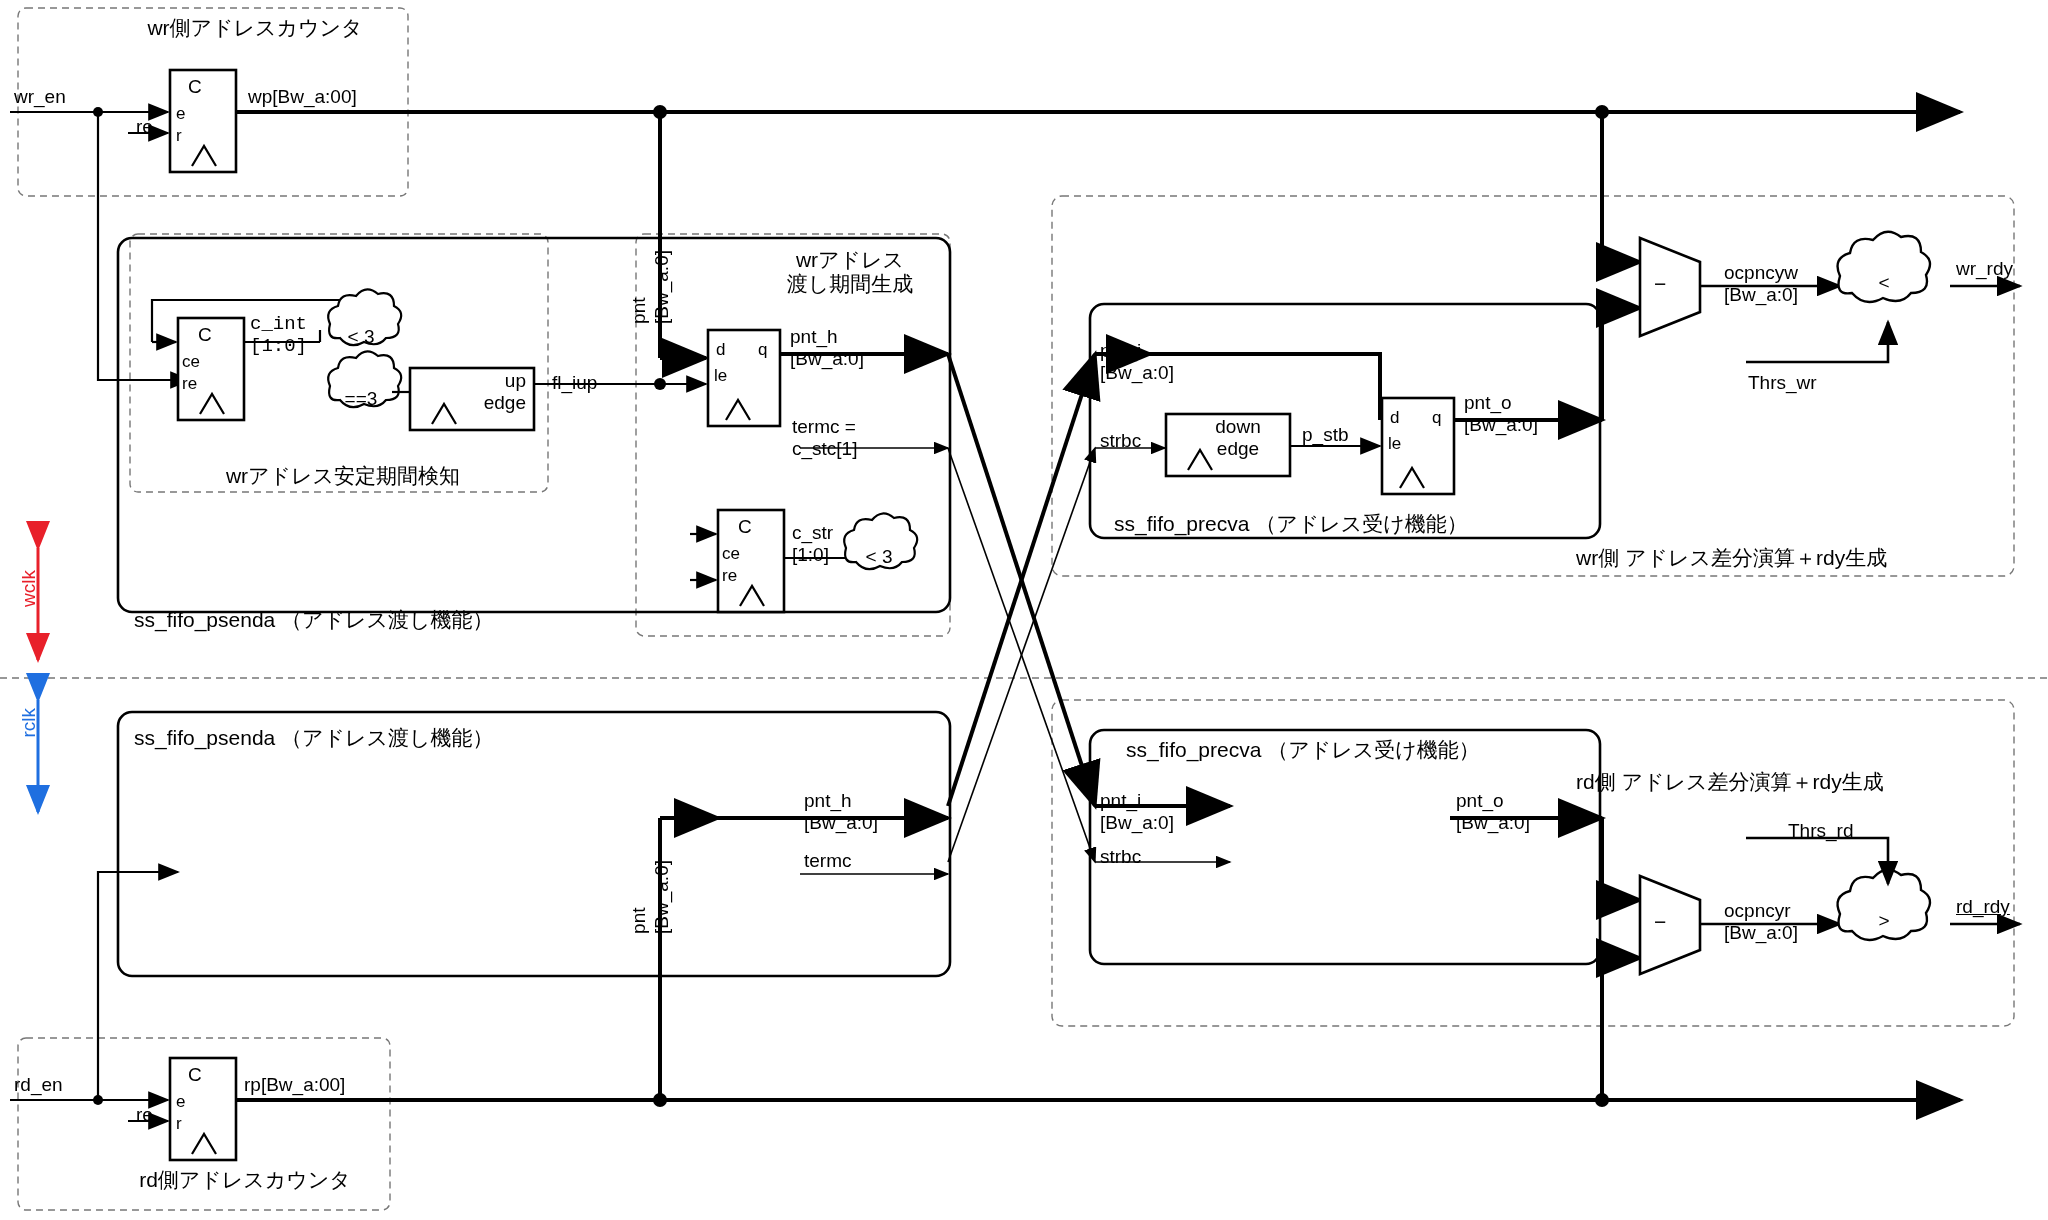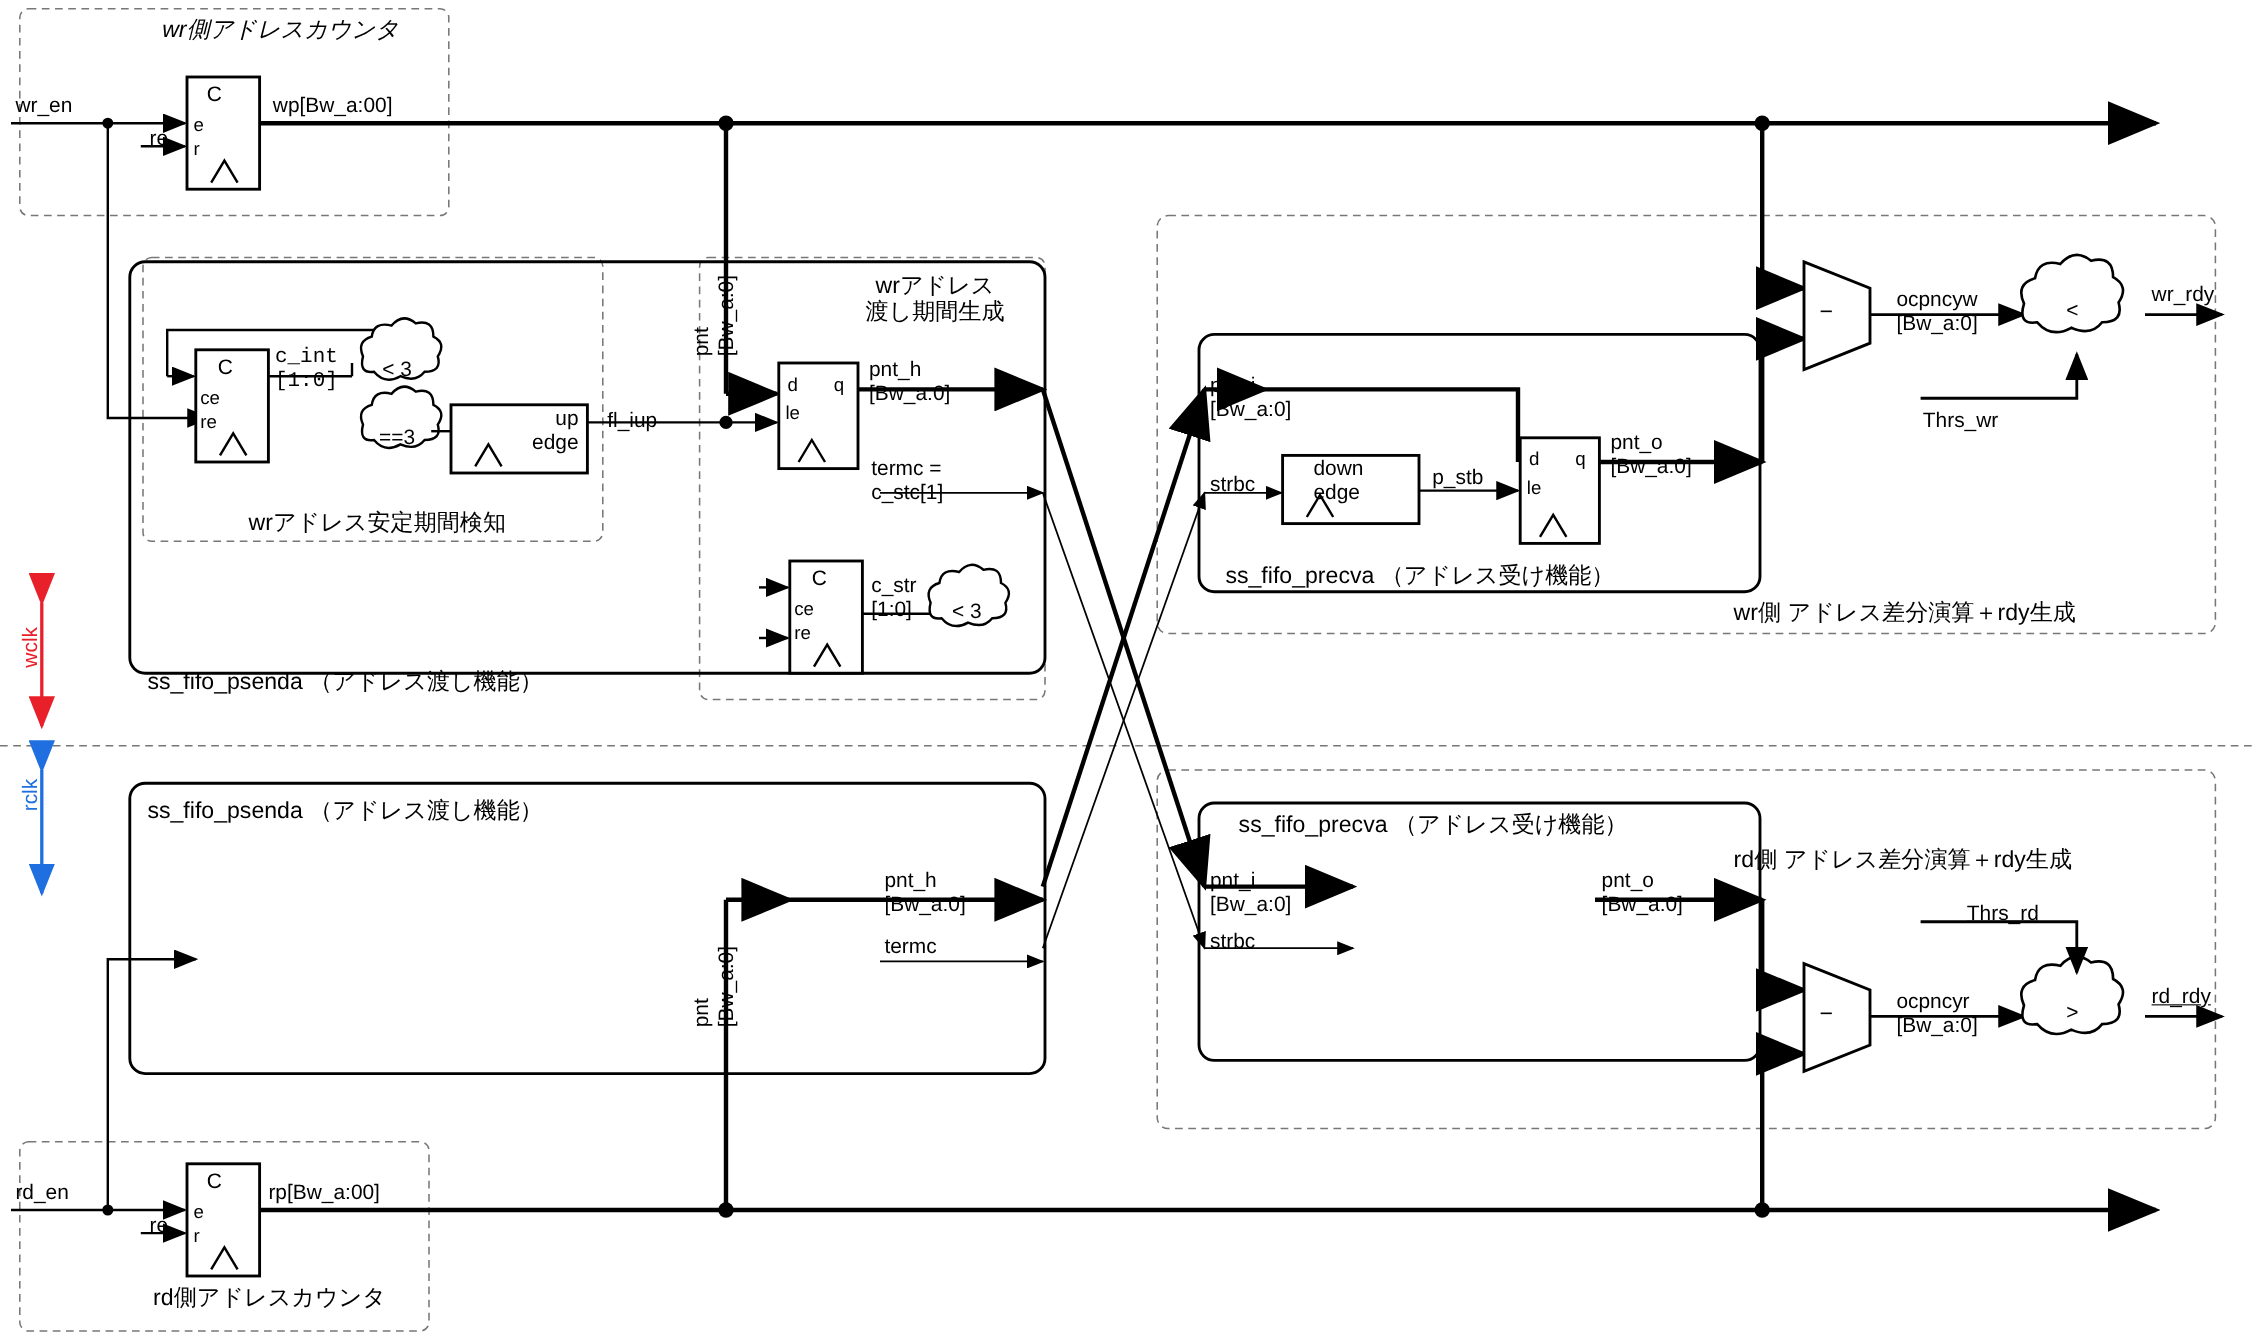--- a/index.html
+++ b/index.html
@@ -175,21 +175,21 @@
 
   <path d="M1640,876 L1700,900 L1700,950 L1640,974 z" stroke="#000" fill="#fff" stroke-width="2.6"></path>
   <line x1="1700" y1="924" x2="1840" y2="924" stroke="#000" stroke-width="2.6" marker-end="url(#ar)"></line>
   <g stroke="#000" fill="#fff" stroke-width="2.4">
     <path d="M1840,914 q-8,-18 10,-23 q3,-18 23,-13 q13,-15 28,-3 q20,-5 20,15 q15,8 5,23 q5,18 -15,18 q-10,13 -28,5 q-18,10 -31,-5 q-18,3 -12,-17 z"></path>
   </g>
   <line x1="1950" y1="924" x2="2020" y2="924" stroke="#000" stroke-width="2.6" marker-end="url(#ar)"></line>
   <path d="M1746,838 L1888,838 L1888,884" stroke="#000" fill="none" stroke-width="2.6" marker-end="url(#ar)"></path>
 </svg>
 
-<div class="lbl big c" style="left:140px;top:16px;width:230px;font-style:italic;">wr側アドレスカウンタ</div>
+<div class="lbl big c" style="left:140px;top:16px;width:230px;">wr側アドレスカウンタ</div>
 <div class="lbl big c" style="left:130px;top:1168px;width:230px;">rd側アドレスカウンタ</div>
 <div class="lbl big" style="left:134px;top:608px;">ss_fifo_psenda （アドレス渡し機能）</div>
 <div class="lbl big c" style="left:178px;top:464px;width:330px;">wrアドレス安定期間検知</div>
 <div class="lbl big c" style="left:760px;top:248px;width:180px;white-space:pre-line;">wrアドレス
 渡し期間生成</div>
 <div class="lbl big" style="left:1114px;top:512px;">ss_fifo_precva （アドレス受け機能）</div>
 <div class="lbl big" style="left:1576px;top:546px;">wr側 アドレス差分演算＋rdy生成</div>
 <div class="lbl big" style="left:134px;top:726px;">ss_fifo_psenda （アドレス渡し機能）</div>
 <div class="lbl big" style="left:1126px;top:738px;">ss_fifo_precva （アドレス受け機能）</div>
 <div class="lbl big" style="left:1576px;top:734px;margin-top:36px;">rd側 アドレス差分演算＋rdy生成</div>
@@ -238,21 +238,21 @@
 <div class="lbl" style="left:738px;top:516px;">C</div>
 <div class="lbl sm" style="left:722px;top:544px;">ce</div>
 <div class="lbl sm" style="left:722px;top:566px;">re</div>
 <div class="lbl" style="left:792px;top:522px;white-space:pre-line;">c_str
 [1:0]</div>
 <div class="lbl c" style="left:846px;top:546px;width:66px;">&lt; 3</div>
 
 <div class="lbl" style="left:1100px;top:340px;white-space:pre-line;">pnt_i
 [Bw_a:0]</div>
 <div class="lbl" style="left:1100px;top:430px;">strbc</div>
-<div class="lbl c" style="left:1194px;top:416px;width:88px;white-space:pre-line;text-align:left;">down
+<div class="lbl c" style="left:1194px;top:416px;width:88px;white-space:pre-line;text-align:center;">down
 edge</div>
 <div class="lbl" style="left:1302px;top:424px;">p_stb</div>
 <div class="lbl sm" style="left:1390px;top:408px;">d</div>
 <div class="lbl sm" style="left:1432px;top:408px;">q</div>
 <div class="lbl sm" style="left:1388px;top:434px;">le</div>
 <div class="lbl" style="left:1464px;top:392px;white-space:pre-line;">pnt_o
 [Bw_a:0]</div>
 
 <div class="lbl big" style="left:1654px;top:272px;">−</div>
 <div class="lbl" style="left:1724px;top:262px;white-space:pre-line;">ocpncyw

